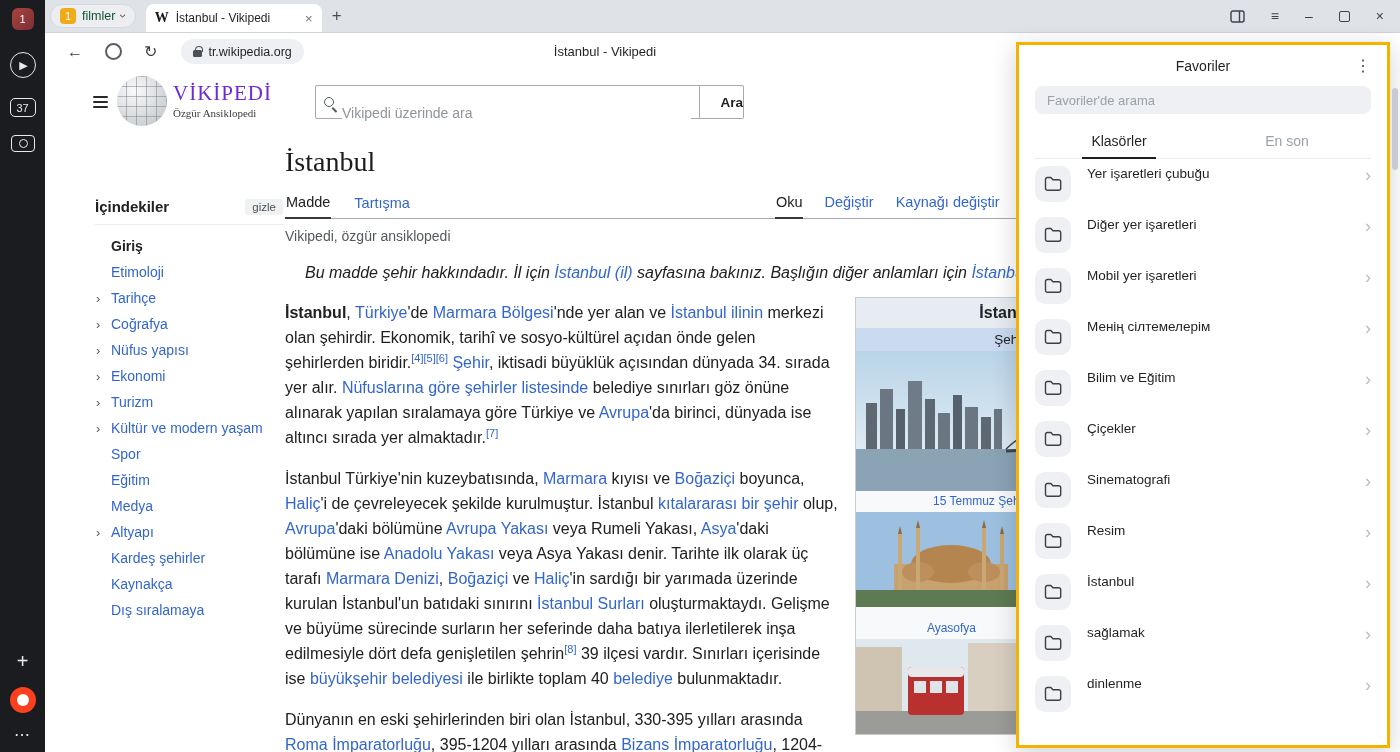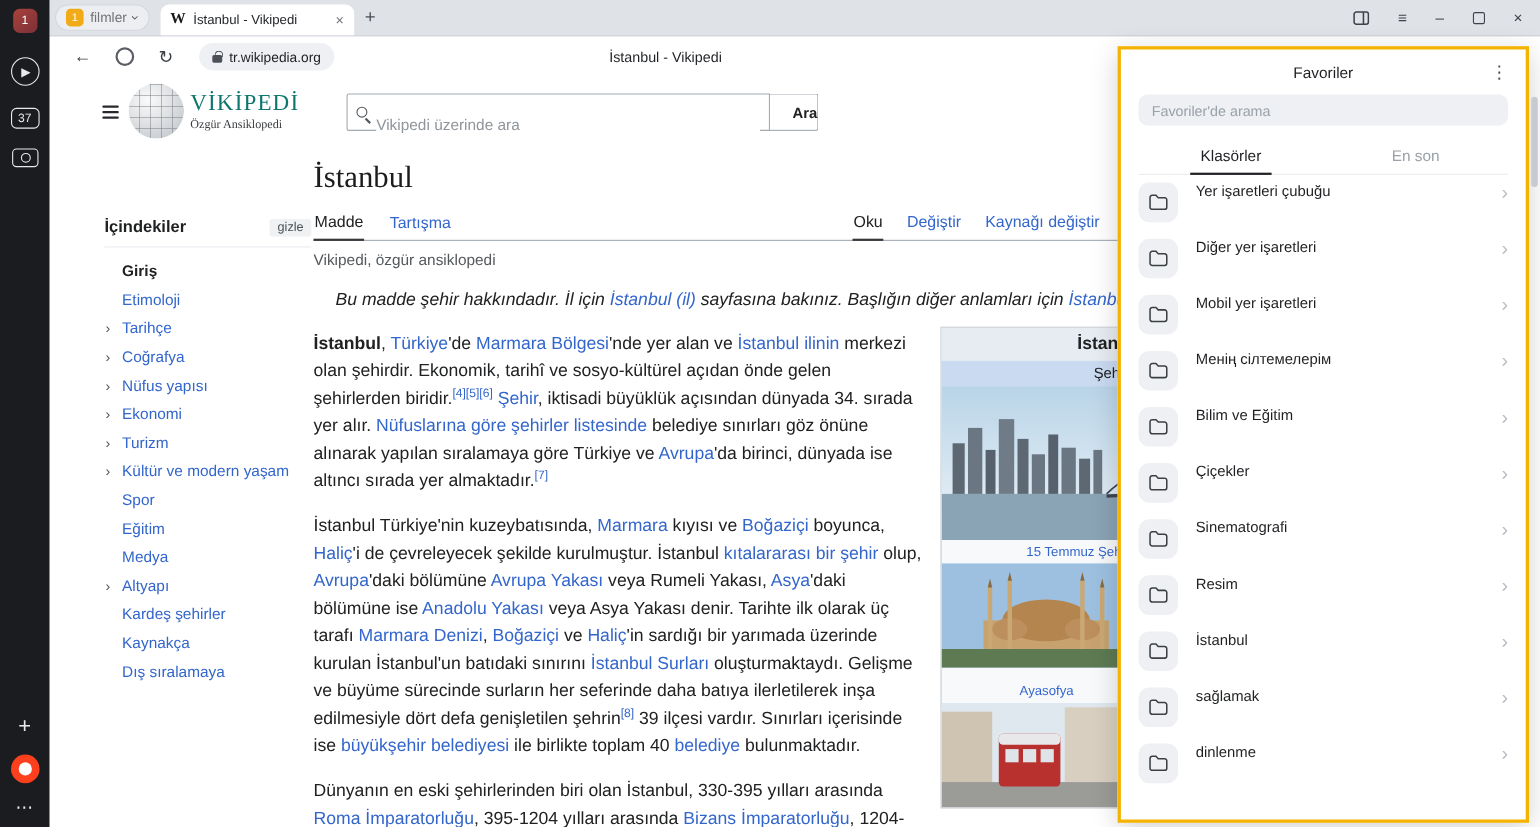--- a/index.html
+++ b/index.html
@@ -28,21 +28,21 @@
     background:#fff; border-radius:50%; }
   .rail-dots { margin-top:12px; font-size:16px; letter-spacing:1px; }
 
   
   .tabbar { position:absolute; left:45px; top:0; right:0; height:33px; background:#dfe2e7;
     display:flex; align-items:center; border-bottom:1px solid #cfd3d9; z-index:10; }
   .tab-group { margin-left:5px; height:24px; border-radius:12px; background:#eceef2;
     border:1px solid #d5d8de; display:flex; align-items:center; gap:6px; padding:0 9px; cursor:pointer; }
   .tg-badge { width:16px; height:16px; border-radius:4px; background:#f2ab18; color:#fff;
     font-size:10px; display:flex; align-items:center; justify-content:center; }
-  .tg-label { font-size:12.5px; color:#737373; }
+  .tg-label { font-size:12.5px; color:#14532d; }
   .tg-chev { font-size:13px; color:#5f646b; transform:rotate(90deg); line-height:10px; }
   .tab { margin-left:10px; margin-top:5px; align-self:flex-end; width:176px; height:28px; background:#fff;
     border-radius:8px 8px 0 0; display:flex; align-items:center; gap:7px; padding:0 9px; cursor:default; }
   .tab-fav { font-family:"Liberation Serif", serif; font-weight:bold; font-size:14px; color:#17181a; }
   .tab-title { flex:1; font-size:12px; color:#232528; white-space:nowrap; overflow:hidden; text-overflow:ellipsis; }
   .tab-close { font-size:13px; color:#70747a; cursor:pointer; }
   .newtab { margin-left:10px; font-size:17px; color:#4a4e54; cursor:pointer; }
   .tb-right { margin-left:auto; display:flex; align-items:center; gap:26px; padding-right:16px; }
   .tb-right .wicon { color:#3f4349; font-size:14px; cursor:pointer; display:flex; align-items:center; }
   .ic-max { width:11px; height:11px; border:1.3px solid #3f4349; border-radius:2px; }
@@ -66,21 +66,21 @@
   .wiki-header { position:relative; height:64px; }
   .burger { position:absolute; left:48px; top:26px; width:15px; cursor:pointer; }
   .burger span { display:block; height:2px; background:#27292c; margin-bottom:3px; border-radius:1px; }
   .wlogo { position:absolute; left:72px; top:6px; width:50px; height:50px; border-radius:50%;
     background:
       repeating-linear-gradient(0deg, rgba(255,255,255,0) 0 9px, rgba(120,125,130,.5) 9px 10px),
       repeating-linear-gradient(90deg, rgba(255,255,255,0) 0 9px, rgba(120,125,130,.5) 9px 10px),
       radial-gradient(circle at 35% 30%, #fbfbfb, #cfd2d6 70%, #b9bdc2);
   }
   .wordmark { position:absolute; left:128px; top:11px; font-family:"Liberation Serif", serif; }
-  .wm-top { font-size:21px; letter-spacing:1px; color:#0f766e; }
+  .wm-top { font-size:21px; letter-spacing:1px; color:#6d28d9; }
   .wm-sub { font-size:11px; color:#3a3c3f; margin-top:1px; }
   .wsearch { position:absolute; left:270px; top:15px; display:flex; }
   .ws-box { width:385px; height:34px; border:1px solid #a2a9b1; border-radius:2px 0 0 2px;
     display:flex; align-items:center; padding:0 8px; gap:8px; background:#fff; }
   .mag { width:10px; height:10px; border:1.8px solid #54595d; border-radius:50%; position:relative; }
   .mag::after { content:""; position:absolute; left:8px; top:9px; width:6px; height:1.8px;
     background:#54595d; transform:rotate(45deg); transform-origin:0 0; }
   .ws-input { border:none; outline:none; flex:1; font-size:14px; color:#202122; font-family:inherit;margin-top:22px; }
   .ws-input::placeholder { color:#8f959b; }
   .ws-btn { width:44px; height:34px; border:1px solid #a2a9b1; border-left:none; border-radius:0 2px 2px 0;

